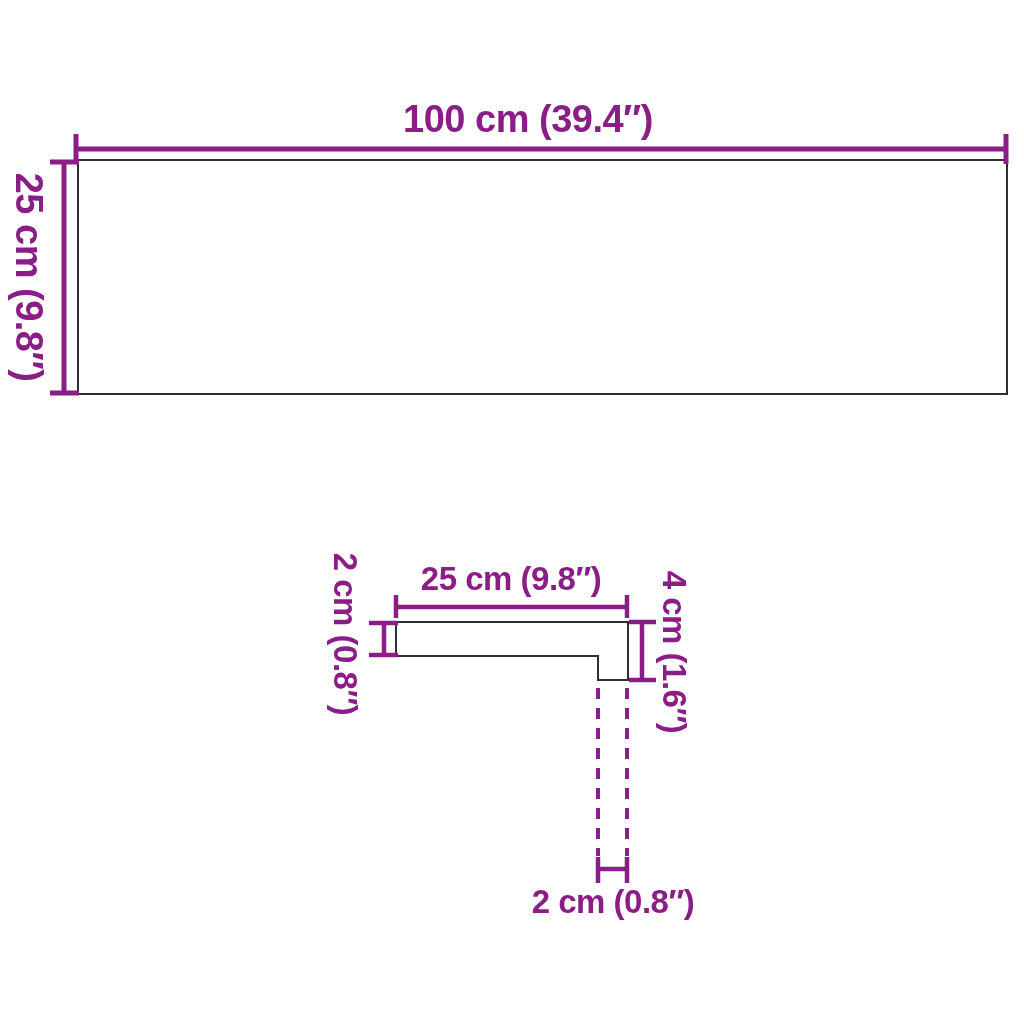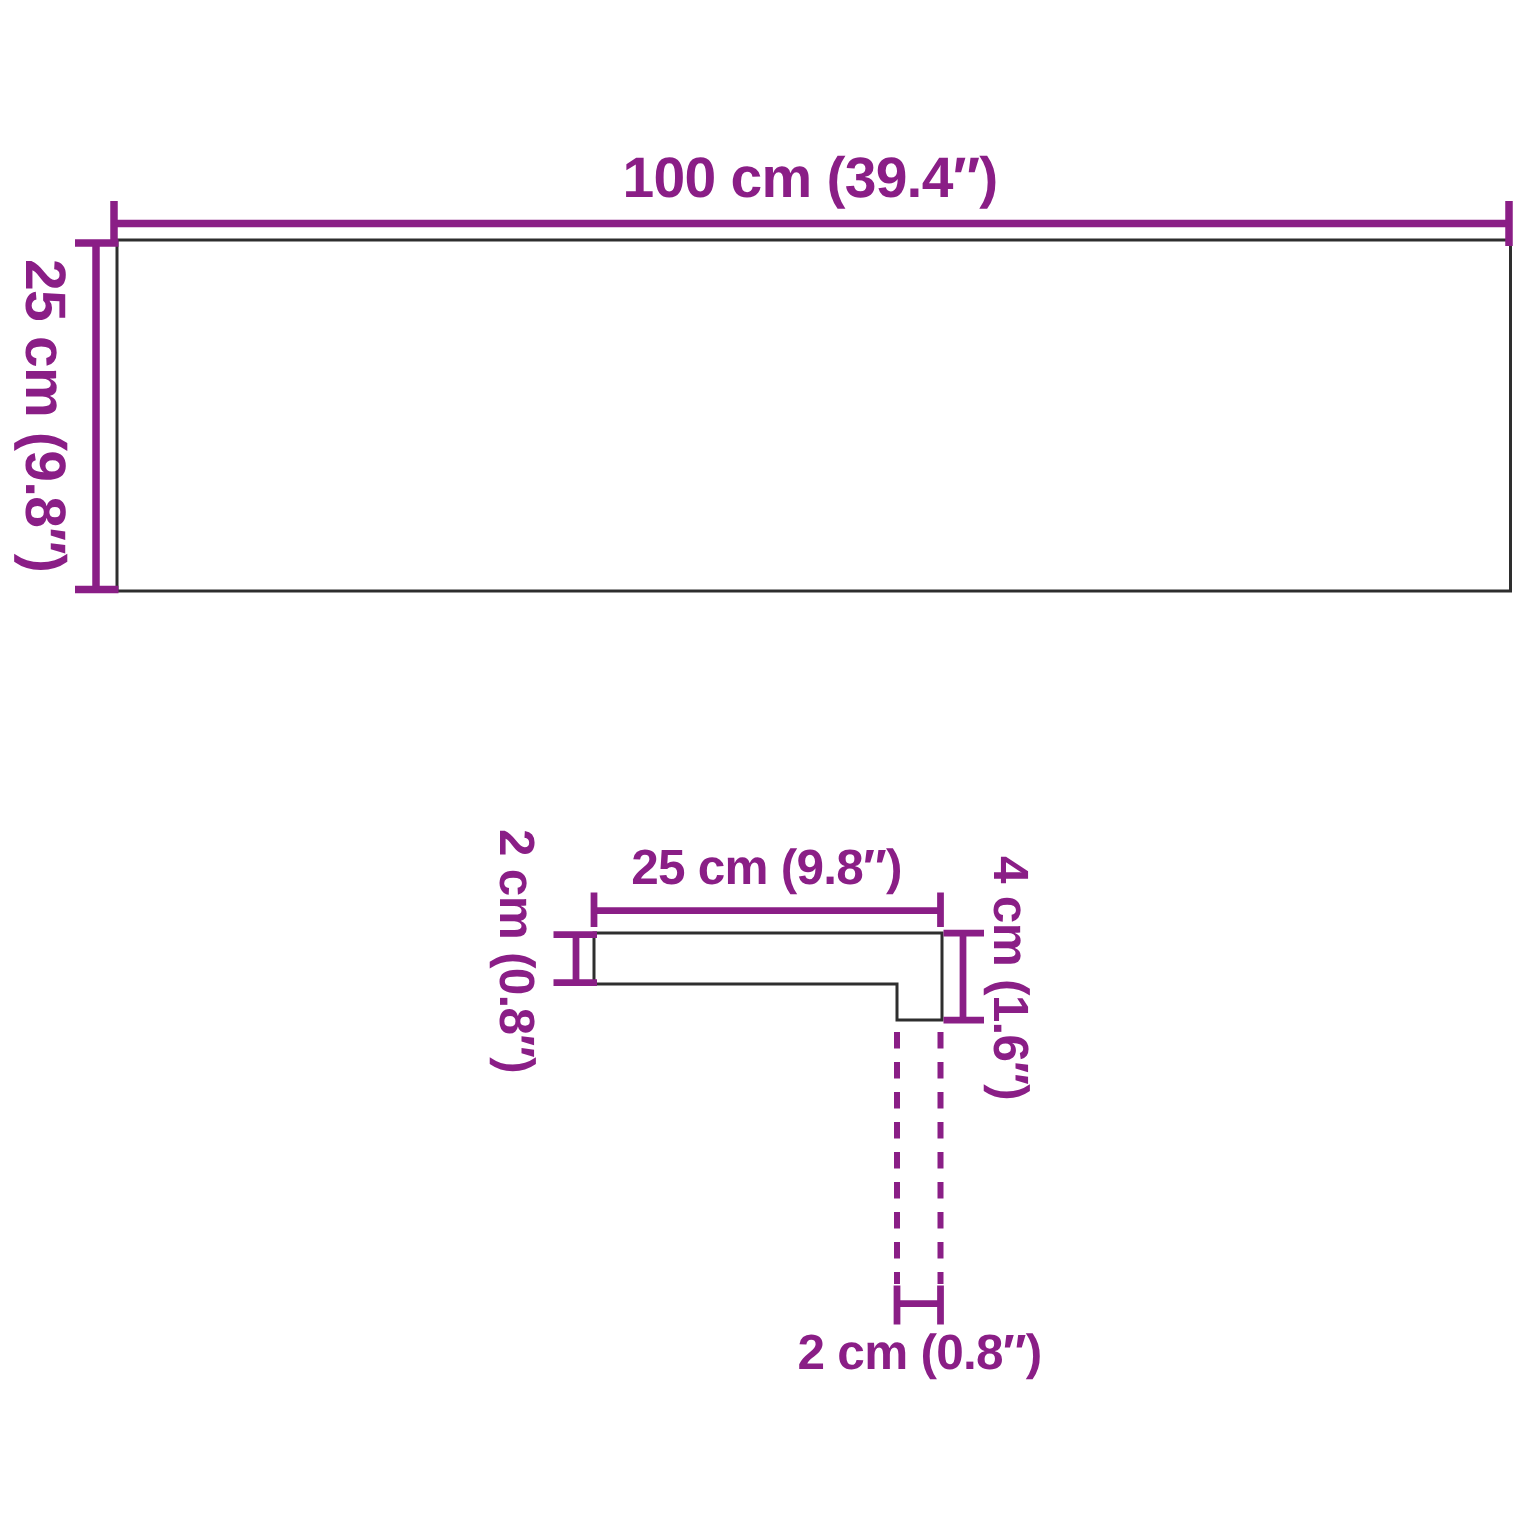--- a/index.html
+++ b/index.html
@@ -102,21 +102,21 @@
       <line x1="627" y1="688" x2="627" y2="856"></line>
     </g>
 
     <g class="dim-line-sm">
       <line x1="598" y1="869" x2="627" y2="869"></line>
       <line x1="598" y1="857" x2="598" y2="883"></line>
       <line x1="627" y1="857" x2="627" y2="883"></line>
     </g>
   </svg>
 
-  <div class="label lg" style="left:540px; top:119px;">100 cm (39.4″)</div>
+  <div class="label lg" style="left:528px; top:119px;">100 cm (39.4″)</div>
 
   <div class="label lg rot" style="left:29px; top:277px;">25 cm (9.8″)</div>
 
   <div class="label sm" style="left:511px; top:578px;">25 cm (9.8″)</div>
 
   <div class="label sm rot" style="left:345px; top:634px;">2 cm (0.8″)</div>
 
   <div class="label sm rot" style="left:674px; top:652px;">4 cm (1.6″)</div>
 
   <div class="label sm" style="left:613px; top:901px;">2 cm (0.8″)</div>

